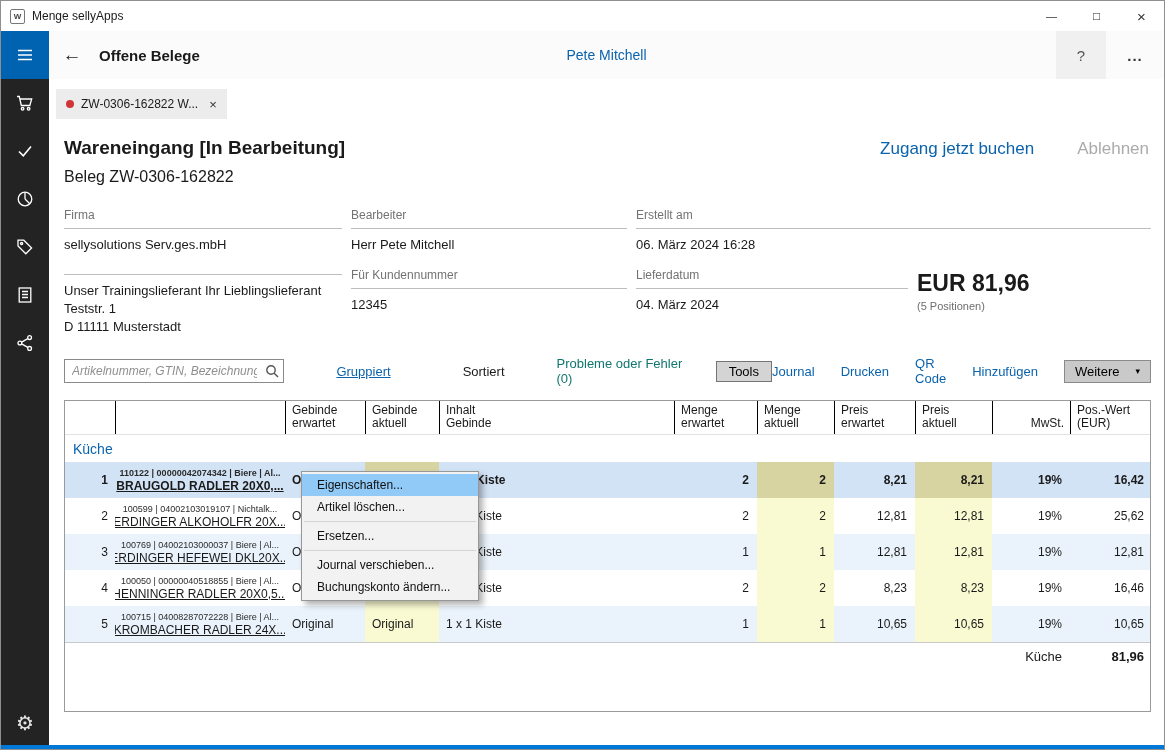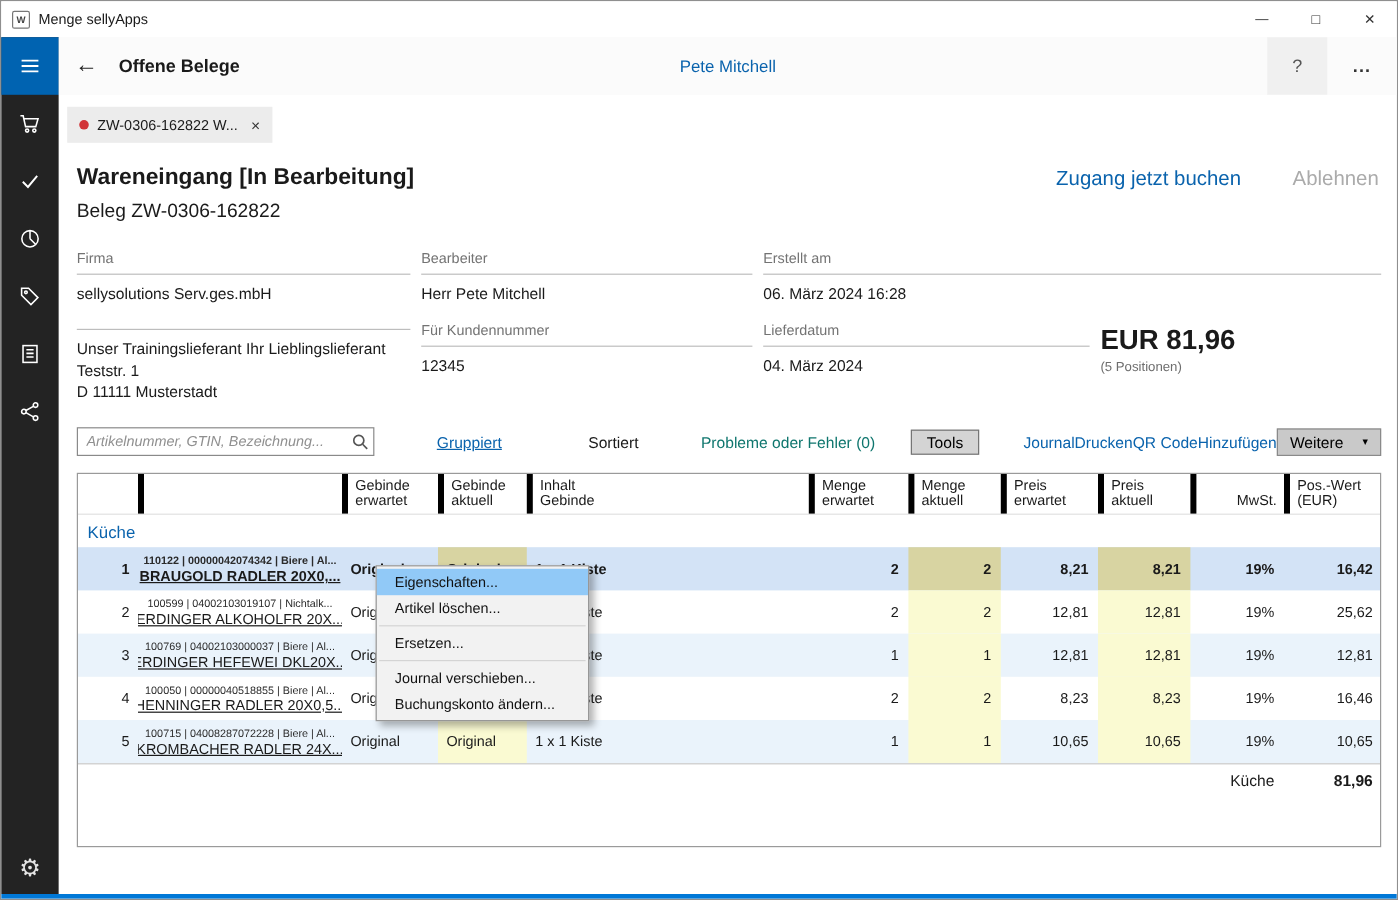--- a/index.html
+++ b/index.html
@@ -76,32 +76,32 @@
   .search-input { width:100%; height:24px; border:1px solid #8a8a8a; padding:0 26px 0 7px;
                   font-size:12px; font-family:inherit; color:#333; background:#fff; }
   .search-input::placeholder { color:#8f8f8f; font-style:italic; }
   .search-icon { position:absolute; right:5px; top:5px; }
   .tb-link { color:#0a63ad; }
   .gruppiert { margin-left:52px; text-decoration:underline; color:#0a63ad; }
   .sortiert { margin-left:72px; color:#1a1a1a; }
   .probleme { margin-left:52px; color:#0f766e; }
   .tools-btn { margin-left:30px; background:#d4d4d4; border:1px solid #757575; font-size:13px;
                padding:2px 12px; font-family:inherit; }
-  .toolbar-right { margin-left:auto; display:flex; align-items:center; }
+  .toolbar-right { margin-left:auto; display:flex; align-items:center; gap:26px; }
   .weitere-btn { background:#c9c9c9; border:1px solid #8a8a8a; font-size:13px; padding:3px 10px;
                  display:flex; align-items:center; gap:16px; font-family:inherit; }
   .weitere-chevron { font-size:9px; }
 
   
   .table { margin-top:14px; border:1px solid #9a9a9a; height:312px; overflow:hidden;
            display:flex; flex-direction:column; font-size:12px; }
   .grid { display:grid; grid-template-columns:50px 170px 80px 74px 235px 83px 77px 81px 77px 78px 82px; }
   .hrow { height:34px; border-bottom:1px solid #e2e2e2; flex-shrink:0; }
   .hcell { display:flex; align-items:flex-end; padding:0 6px 4px 6px; white-space:pre-line;
-           line-height:13px; border-left:5px solid #000000; color:#1a1a1a; }
+           line-height:13px; border-left:1px solid #000000; color:#1a1a1a; }
   .hcell:first-child { border-left:none; }
   .hcell.hr { justify-content:flex-end; }
   .grow { height:27px; display:flex; align-items:center; padding-left:8px; flex-shrink:0; }
   .group-label { color:#0a63ad; font-size:14px; }
   .drow { flex-shrink:0; }
   .drow > .cell { height:36px; display:flex; align-items:center; overflow:hidden; white-space:nowrap; }
   .cell-num { justify-content:flex-end; padding-right:7px; }
   .cell-article { flex-direction:column; align-items:flex-start; justify-content:center; line-height:13px; }
   .a-meta { font-size:9px; color:#2b2b2b; }
   .a-name { font-size:12px;text-decoration:underline; }
@@ -110,21 +110,21 @@
   .hl { background:#fafad2; }
   .drow.alt { background:#eaf3fb; }
   .drow.selected { background:#d3e3f6; font-weight:bold; }
   .drow.selected .hl { background:#d8d4a2; }
   .frow { border-top:1px solid #c9c9c9; height:27px; align-items:center; flex-shrink:0; }
   .f-group { grid-column:10; text-align:right; padding-right:8px; font-size:13px; }
   .f-total-val { grid-column:11; text-align:right; padding-right:8px; font-size:13px; font-weight:bold; }
   .t-spacer { flex:1; }
 
   
-  .context-menu { position:absolute; left:312px; top:470px; width:178px; background:#f2f2f2;
+  .context-menu { position:absolute; left:300px; top:470px; width:178px; background:#f2f2f2;
                   border:1px solid #979797; box-shadow:4px 4px 6px rgba(0,0,0,0.30);
                   z-index:50; padding:2px 0; }
   .menu-item { height:22px; line-height:22px; padding:0 15px; font-size:12px; color:#111; white-space:nowrap; }
   .menu-item.highlight { background:#91c9f7; }
   .menu-sep { border-top:1px solid #d4d4d4; margin:3px 2px; }
 
   .bottom-bar { position:absolute; left:0; right:0; bottom:0; height:4px; background:#0078d7; }
 </style>
 </head>
 <body>

